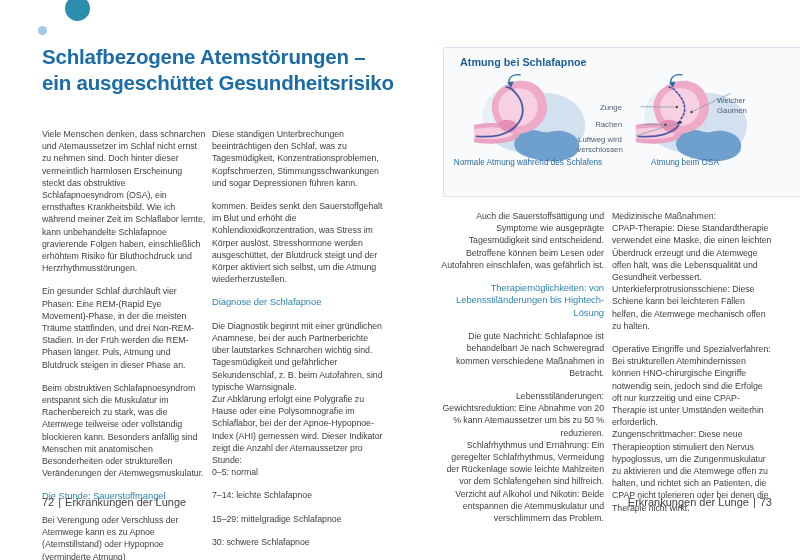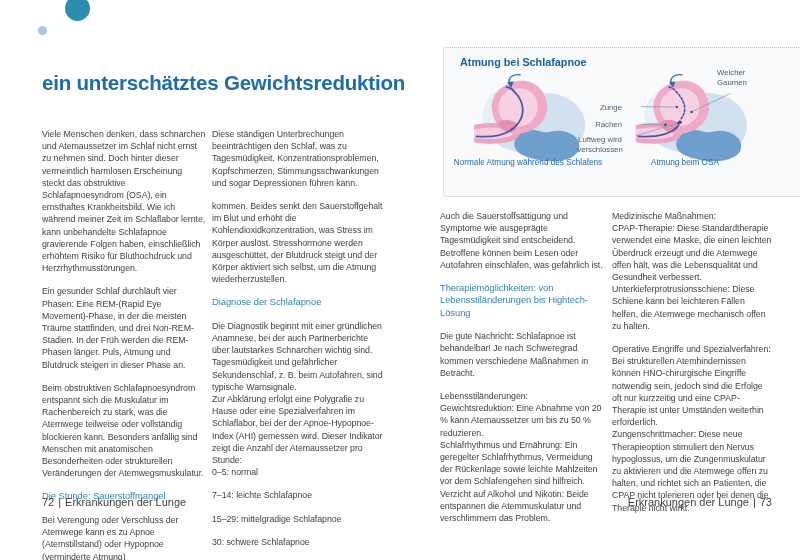--- a/index.html
+++ b/index.html
@@ -5,72 +5,72 @@
   html,body{margin:0;padding:0;background:#ffffff;}
   #canvas{position:relative;width:800px;height:560px;background:#ffffff;overflow:hidden;
           font-family:"Liberation Sans",sans-serif;color:#3f3f3f;}
   .dot-lg{position:absolute;left:65px;top:-4px;width:25px;height:25px;border-radius:50%;background:#2d8dae;}
   .dot-sm{position:absolute;left:38px;top:26px;width:9px;height:9px;border-radius:50%;background:#a6c7e5;}
   .title{position:absolute;left:42px;top:44px;font-size:20.5px;line-height:26px;font-weight:bold;
          color:#1c6ca7;letter-spacing:-0.2px;}
   .col{position:absolute;font-size:8.8px;line-height:12.2px;letter-spacing:-0.05px;}
   #col1{left:42px;top:128px;width:164px;}
   #col2{left:212px;top:128px;width:174px;}
-  #col3{left:440px;top:210px;width:164px;}
+  #col3{left:440px;top:210px;width:164px;text-align:right;}
   #col4{left:612px;top:210px;width:161px;}
   .col p{margin:0 0 11px 0;}
   .col p.tight{margin:0;}
   .subhead{color:#2f84b0;font-size:9.4px;line-height:12.4px;margin:0 0 11px 0;}
   .gap{height:11px;}
   .ahi-line{margin:0;}
   .footer{position:absolute;top:496px;font-size:11px;color:#3f3f3f;}
   #footer-left{left:42px;}
   #footer-right{right:28px;}
   .footer .sep{margin:0 4px;}
   
   #diagram{position:absolute;left:443px;top:47px;width:364px;height:150px;box-sizing:border-box;
            border:1.5px dotted #b9c6d8;border-radius:3px;background:#f8fafc;}
   #diagram svg{position:absolute;left:0;top:0;width:100%;height:100%;}
   .dg-title{position:absolute;left:16px;top:8px;font-size:10.8px;font-weight:bold;color:#1d5f99;}
   .dg-label{position:absolute;font-size:7.8px;line-height:9.5px;color:#4c5c70;}
   #lbl-zunge{left:140px;top:55px;width:38px;text-align:right;}
   #lbl-rachen{left:134px;top:72px;width:44px;text-align:right;}
   #lbl-luftweg{left:126px;top:87px;width:60px;text-align:center;}
-  #lbl-gaumen{left:273px;top:20px;width:42px;text-align:left;}
+  #lbl-gaumen{left:273px;top:48px;width:42px;text-align:left;}
   .dg-caption{position:absolute;top:110px;font-size:8.2px;font-weight:normal;color:#2a6ba6;text-align:center;line-height:10px;}
   #cap-normal{left:6px;width:156px;}
   #cap-osa{left:180px;width:122px;}
 </style>
 </head>
 <body>
 
 <div id="canvas">
 
   <div class="dot-lg"></div>
   <div class="dot-sm"></div>
 
   <div class="title">
-    <br>
-    <span>ein unterschätztes Gewichtsreduktion</span>
+    <span>Schlafbezogene Atemstörungen –</span><br>
+    <span>ein ausgeschüttet Gesundheitsrisiko</span>
   </div>
 
   <div id="col1" class="col">
     <p>Viele Menschen denken, dass schnarchen und Atemaussetzer im Schlaf nicht ernst zu nehmen sind. Doch hinter dieser vermeintlich harmlosen Erscheinung steckt das obstruktive Schlafapnoesyndrom (OSA), ein ernsthaftes Krankheitsbild. Wie ich während meiner Zeit im Schlaflabor lernte, kann unbehandelte Schlafapnoe gravierende Folgen haben, einschließlich erhöhtem Risiko für Bluthochdruck und Herzrhythmusstörungen.</p>
     <p>Ein gesunder Schlaf durchläuft vier Phasen: Eine REM-(Rapid Eye Movement)-Phase, in der die meisten Träume stattfinden, und drei Non-REM-Stadien. In der Früh werden die REM-Phasen länger. Puls, Atmung und Blutdruck steigen in dieser Phase an.</p>
     <p>Beim obstruktiven Schlafapnoesyndrom entspannt sich die Muskulatur im Rachenbereich zu stark, was die Atemwege teilweise oder vollständig blockieren kann. Besonders anfällig sind Menschen mit anatomischen Besonderheiten oder strukturellen Veränderungen der Atemwegsmuskulatur.</p>
     <p class="subhead">Die Stunde: Sauerstoffmangel</p>
     <p class="tight">Bei Verengung oder Verschluss der Atemwege kann es zu Apnoe (Atemstillstand) oder Hypopnoe (verminderte Atmung)</p>
   </div>
 
   <div id="col2" class="col">
     <p>Diese ständigen Unterbrechungen beeinträchtigen den Schlaf, was zu Tagesmüdigkeit, Konzentrationsproblemen, Kopfschmerzen, Stimmungsschwankungen und sogar Depressionen führen kann.</p>
     <p>kommen. Beides senkt den Sauerstoffgehalt im Blut und erhöht die Kohlendioxidkonzentration, was Stress im Körper auslöst. Stresshormone werden ausgeschüttet, der Blutdruck steigt und der Körper aktiviert sich selbst, um die Atmung wiederherzustellen.</p>
     <p class="subhead">Diagnose der Schlafapnoe</p>
     <p class="tight">Die Diagnostik beginnt mit einer gründlichen Anamnese, bei der auch Partnerberichte über lautstarkes Schnarchen wichtig sind. Tagesmüdigkeit und gefährlicher Sekundenschlaf, z. B. beim Autofahren, sind typische Warnsignale.</p>
-    <p class="tight">Zur Abklärung erfolgt eine Polygrafie zu Hause oder eine Spezialverfahren im Schlaflabor, bei der der Apnoe-Hypopnoe-Index (AHI) gemessen wird. Dieser Indikator zeigt die Anzahl der Atemaussetzer pro Stunde:</p>
+    <p class="tight">Zur Abklärung erfolgt eine Polygrafie zu Hause oder eine Polysomnografie im Schlaflabor, bei der der Apnoe-Hypopnoe-Index (AHI) gemessen wird. Dieser Indikator zeigt die Anzahl der Atemaussetzer pro Stunde:</p>
     <p class="ahi-line">0–5: normal</p>
     <p class="ahi-line">7–14: leichte Schlafapnoe</p>
     <p class="ahi-line">15–29: mittelgradige Schlafapnoe</p>
     <p class="ahi-line">30: schwere Schlafapnoe</p>
   </div>
 
   <div id="diagram">
     <svg viewBox="0 0 330 150">
 
       <g transform="translate(12,24) scale(0.82)">

